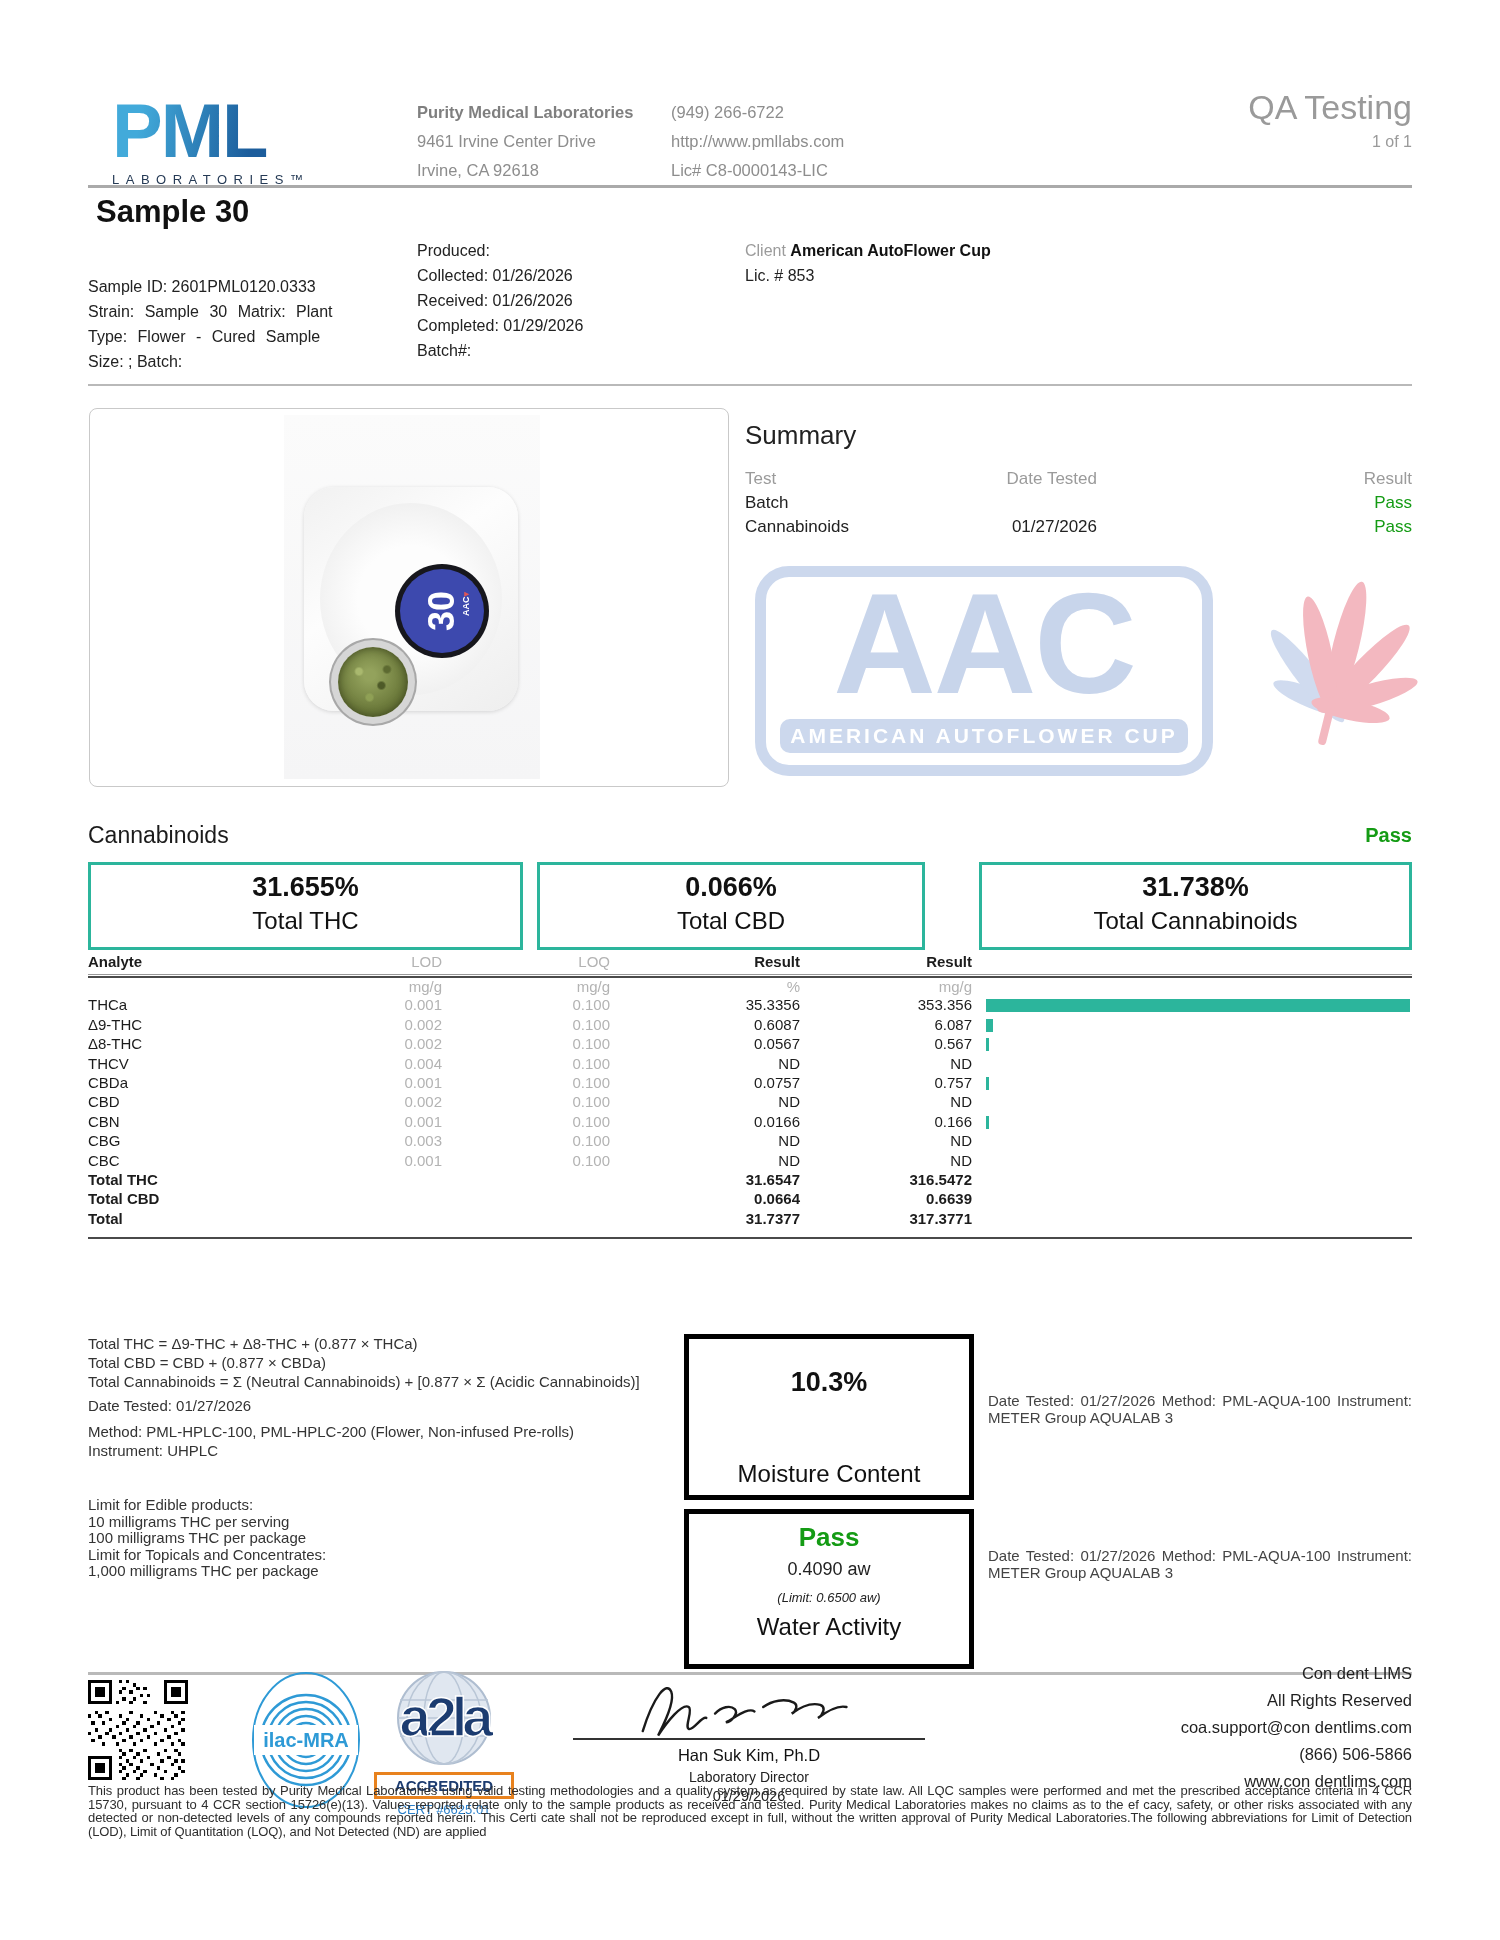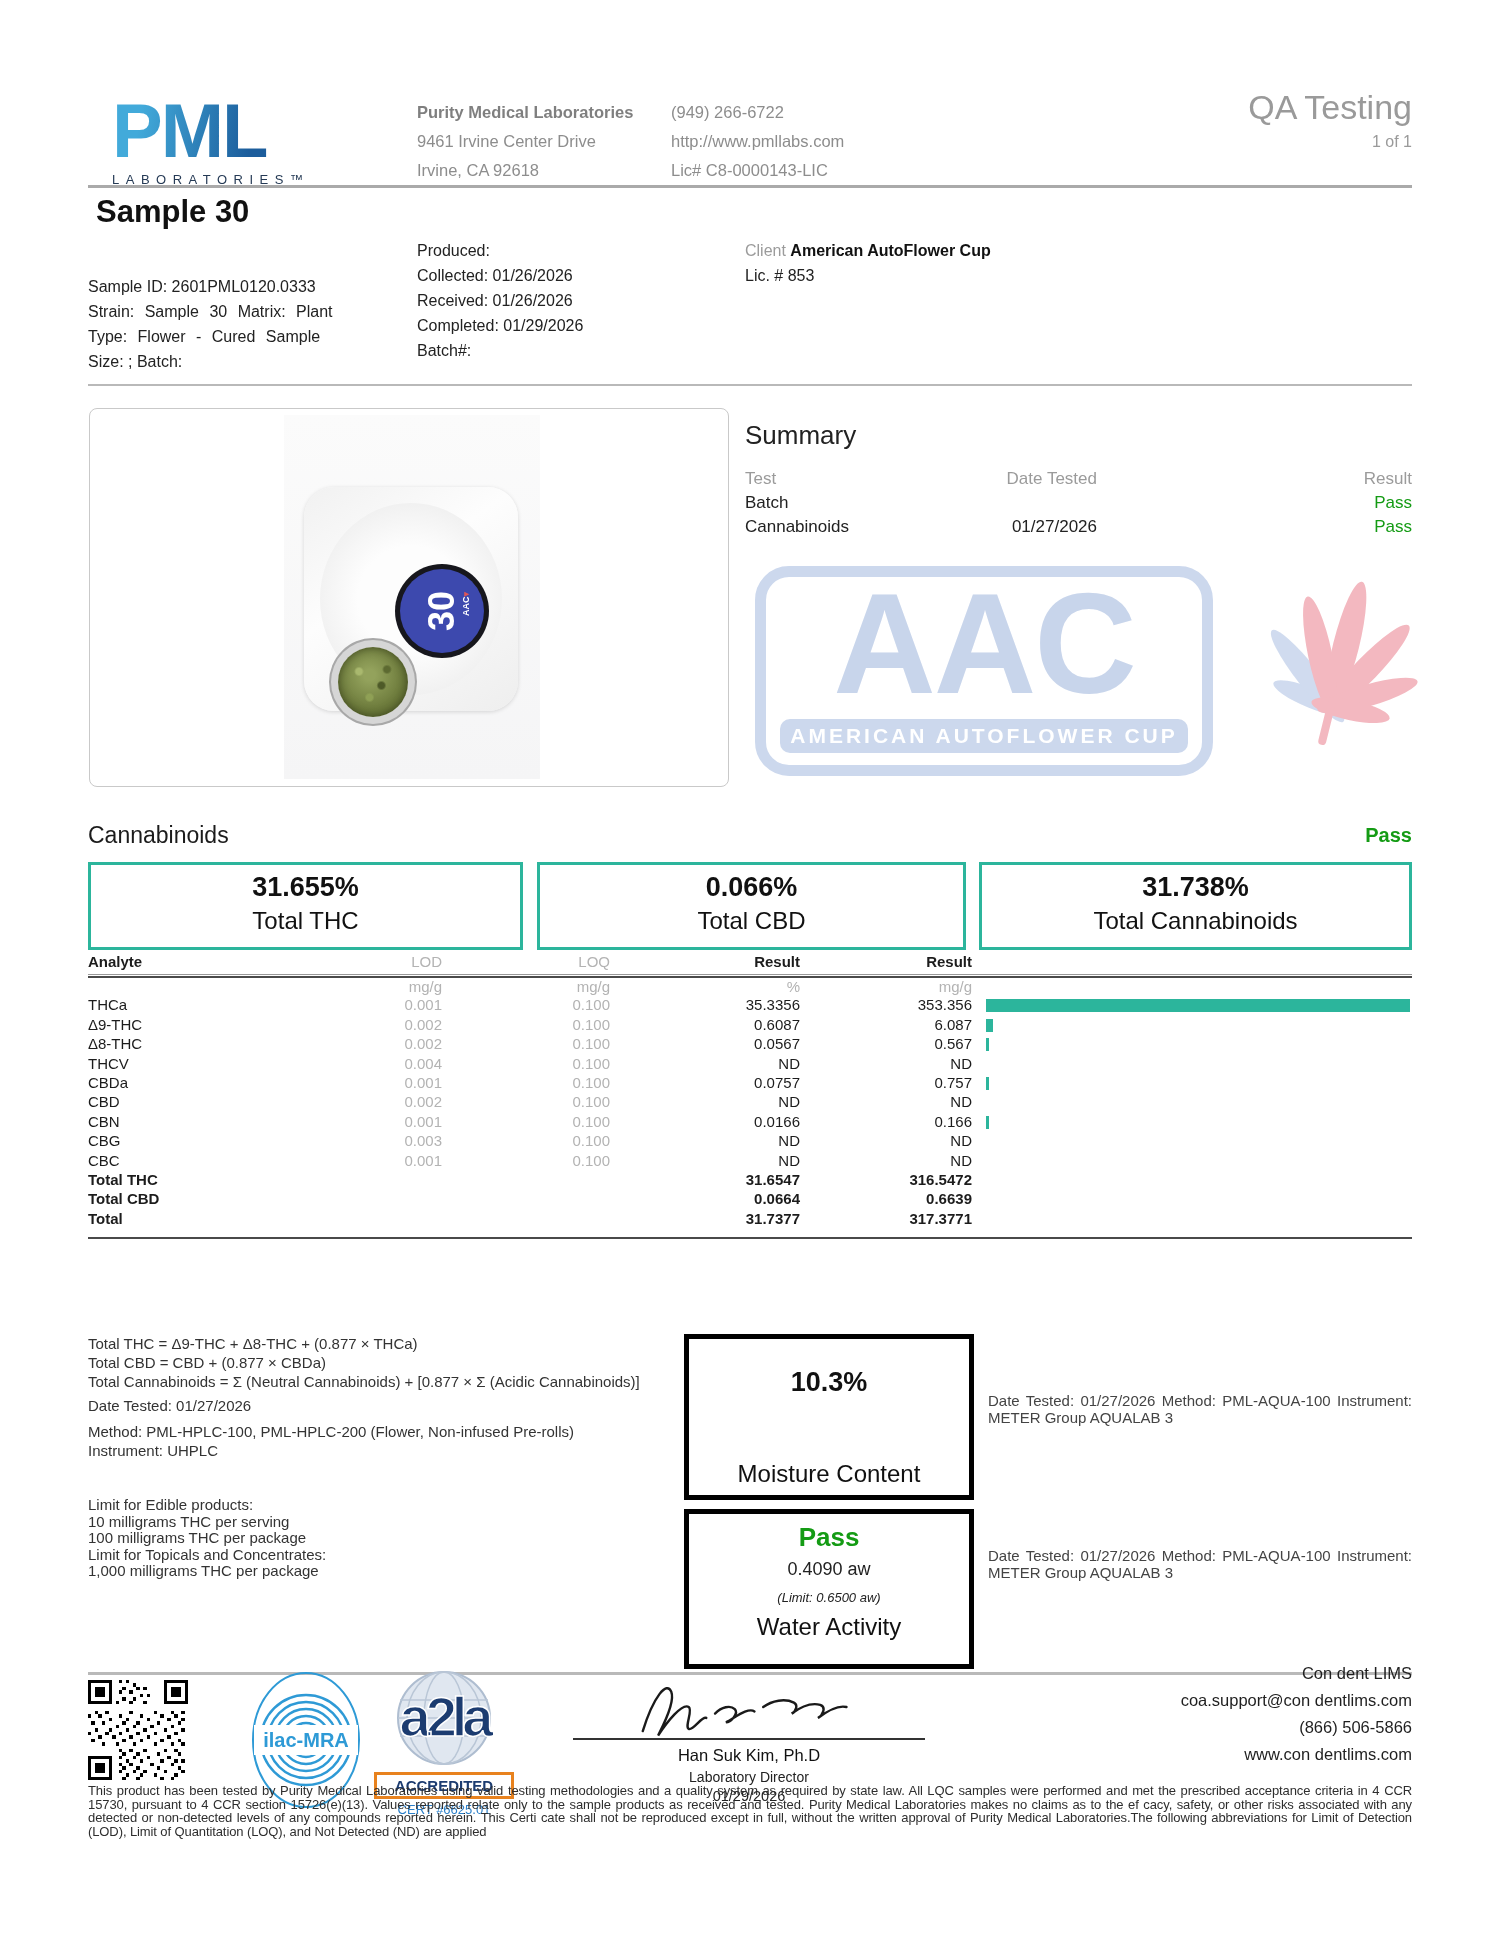--- a/index.html
+++ b/index.html
@@ -225,21 +225,21 @@
   </div>
 
   <div class="abs sec-title" style="left:88px;top:822px;">Cannabinoids</div>
   <div class="abs sec-pass pass" style="right:88px;top:824px;">Pass</div>
 
   <div class="abs" style="left:88px;top:862px;width:1324px;height:88px;">
     <div class="metric-box" style="left:0;width:435px;">
       <div class="metric-val">31.655%</div>
       <div class="metric-lab">Total THC</div>
     </div>
-    <div class="metric-box" style="left:449px;width:429px;">
+    <div class="metric-box" style="left:449px;width:388px;">
       <div class="metric-val">0.066%</div>
       <div class="metric-lab">Total CBD</div>
     </div>
     <div class="metric-box" style="left:891px;width:433px;">
       <div class="metric-val">31.738%</div>
       <div class="metric-lab">Total Cannabinoids</div>
     </div>
   </div>
 
   <div class="abs" style="left:88px;top:953px;width:1324px;">
@@ -433,20 +433,21 @@
       </g>
     </svg>
     <div class="sig-line"></div>
     <div class="sig-name">Han Suk Kim, Ph.D</div>
     <div class="sig-role">Laboratory Director</div>
     <div class="sig-date">01/29/2026</div>
   </div>
 
   <div class="abs lims-block" style="left:900px;top:1660px;width:512px;">
     <div>Con dent LIMS</div>
+    <div>All Rights Reserved</div>
     <div>coa.support@con dentlims.com</div>
     <div>(866) 506-5866</div>
     <div>www.con dentlims.com</div>
   </div>
 
   <div class="abs disclaimer" style="left:88px;top:1784px;width:1324px;">This product has been tested by Purity Medical Laboratories using valid testing methodologies and a quality system as required by state law. All LQC samples were performed and met the prescribed acceptance criteria in 4 CCR 15730, pursuant to 4 CCR section 15726(e)(13). Values reported relate only to the sample products as received and tested. Purity Medical Laboratories makes no claims as to the ef cacy, safety, or other risks associated with any detected or non-detected levels of any compounds reported herein. This Certi cate shall not be reproduced except in full, without the written approval of Purity Medical Laboratories.The following abbreviations for Limit of Detection (LOD), Limit of Quantitation (LOQ), and Not Detected (ND) are applied</div>
 
 </div>
 
 </body></html>

